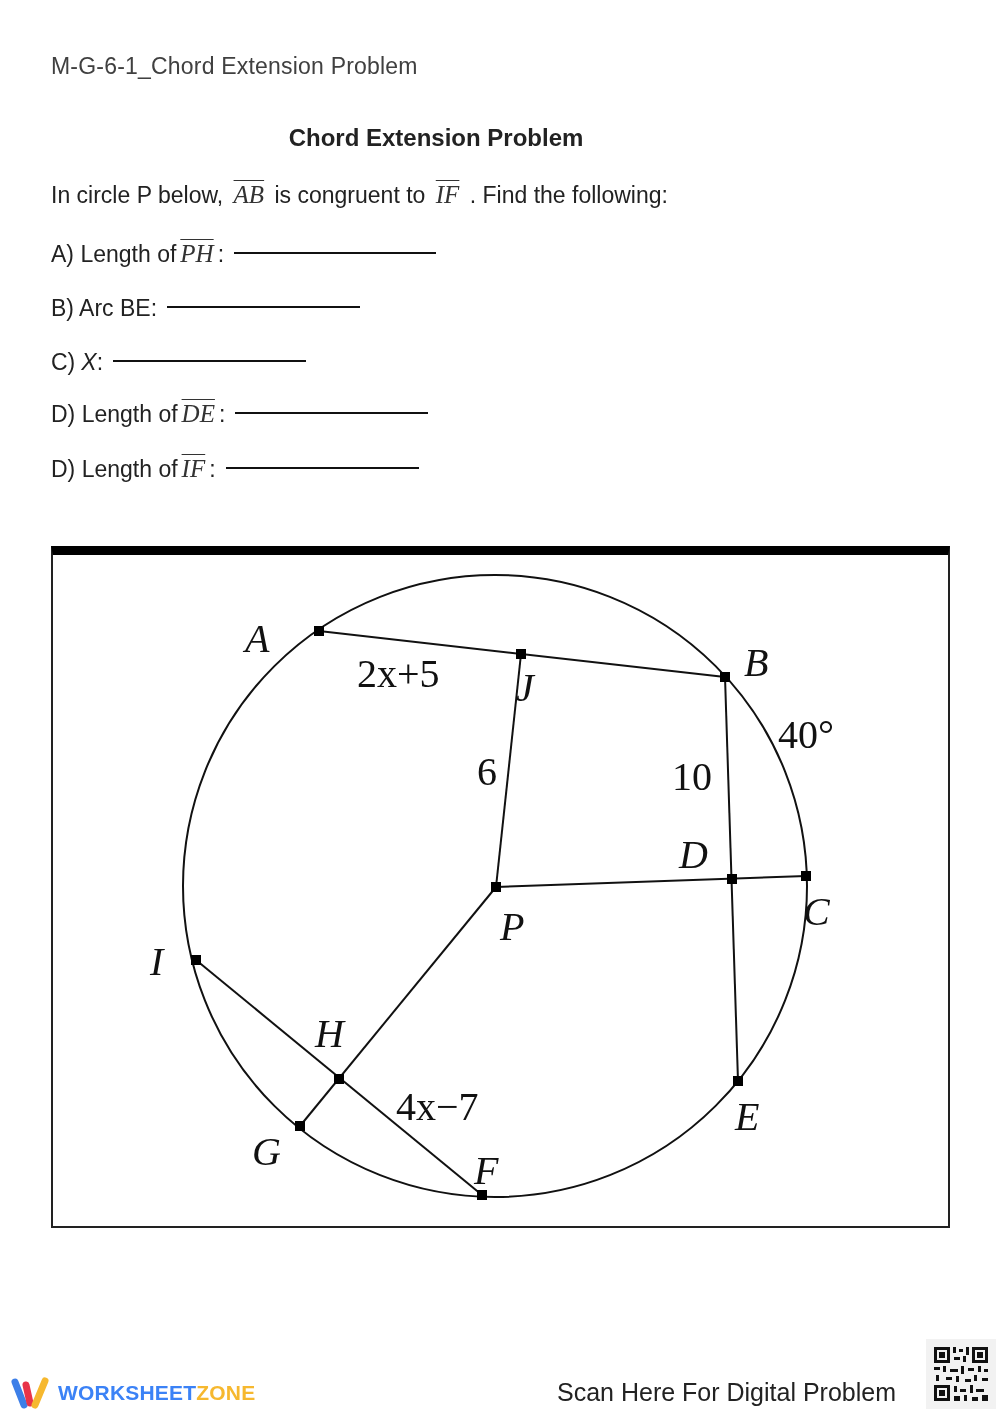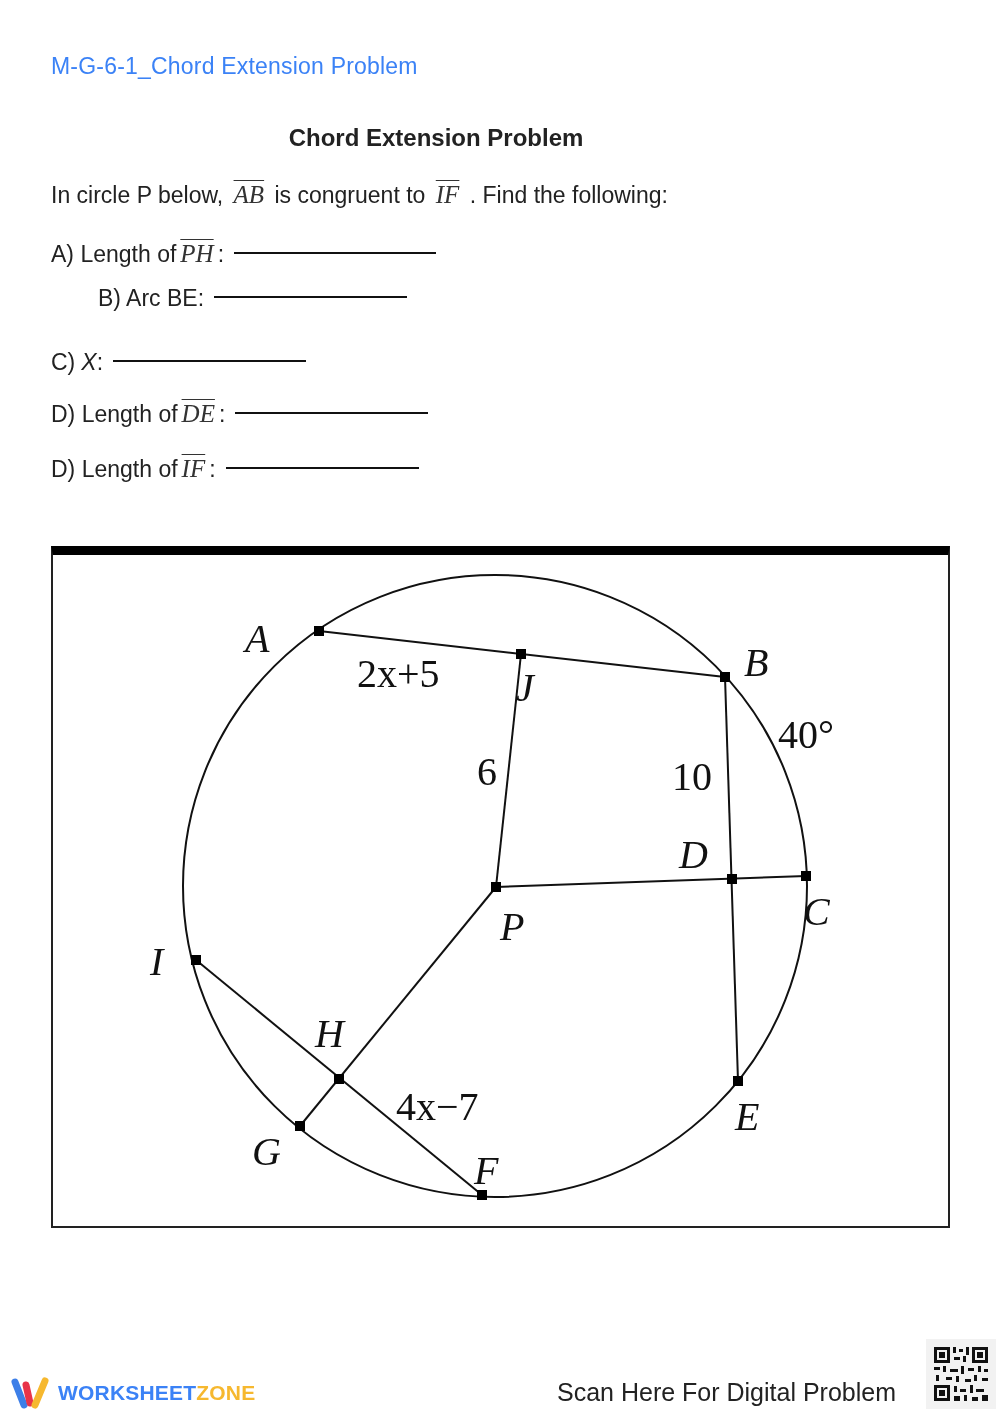--- a/index.html
+++ b/index.html
@@ -1,18 +1,18 @@
 <!DOCTYPE html>
 <html><head>
 <meta charset="utf-8">
 <style>
   html, body { margin:0; padding:0; background:#ffffff; }
   body { width:1000px; height:1413px; position:relative; overflow:hidden;
          font-family:"Liberation Sans", "DejaVu Sans", sans-serif; color:#222; }
-  .doc-id { position:absolute; left:51px; top:53px; font-size:23px; color:#3b82f6; letter-spacing:0.2px; }
+  .doc-id { position:absolute; left:51px; top:53px; font-size:23px; color:#404040; letter-spacing:0.2px; }
   .title { position:absolute; left:0; width:872px; top:124px; text-align:center; font-size:24px; font-weight:bold; color:#222; }
   .intro { position:absolute; left:51px; top:181px; font-size:23px; color:#222; white-space:nowrap; }
   .math { font-family:"Liberation Serif", "DejaVu Serif", serif; font-style:italic; font-size:25px; color:#333;
           text-decoration:overline; text-decoration-thickness:1px; padding:0 4px; }
   .q { position:absolute; left:51px; font-size:23px; color:#222; white-space:nowrap; display:flex; align-items:center; }
   .q .blank { display:inline-block; border-bottom:2px solid #111; height:1px; margin-left:10px; margin-bottom:4px; }
   .q .var { font-style:italic; margin-left:6px; }
   .frame { position:absolute; left:51px; top:546px; width:895px; height:671px;
            border-top:9px solid #000; border-left:2px solid #222; border-right:2px solid #222; border-bottom:2px solid #222; box-sizing:content-box; }
   svg.diagram { position:absolute; left:0; top:0; }
@@ -39,21 +39,21 @@
   <span>. Find the following:</span>
 </div>
 
 <div class="q" style="top:240px;">
   <span>A) Length of</span>
   <span class="math">PH</span>
   <span>:</span>
   <span class="blank" style="width:202px;"></span>
 </div>
 
-<div class="q" style="top:285px;margin-left:47px;">
+<div class="q" style="top:295px;">
   <span>B) Arc BE:</span>
   <span class="blank" style="width:193px;"></span>
 </div>
 
 <div class="q" style="top:349px;">
   <span>C)</span>
   <span class="var">X</span>
   <span>:</span>
   <span class="blank" style="width:193px;"></span>
 </div>

